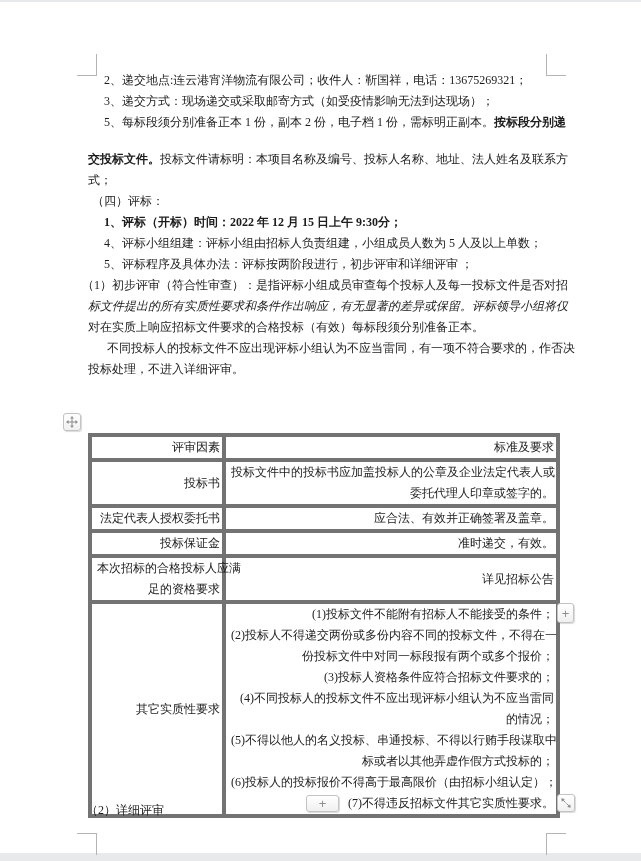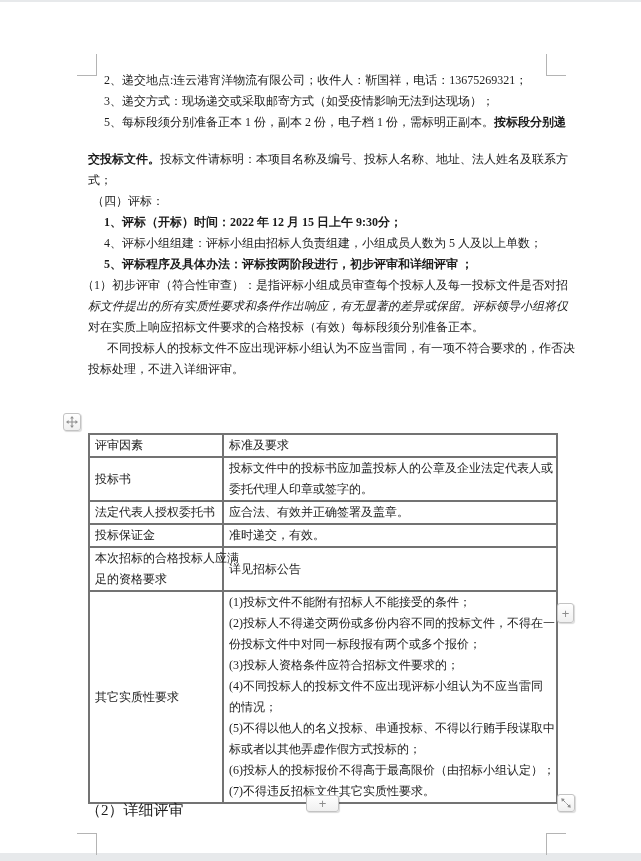--- a/index.html
+++ b/index.html
@@ -20,26 +20,26 @@
 
   .body-text{position:absolute;left:82px;top:70px;width:480px;}
   .line{height:21px;line-height:21px;font-size:12px;white-space:nowrap;}
   .line .seg-bold{font-weight:bold;}
 
   table.criteria{
     position:absolute;left:88px;top:433px;width:468px;
     border-collapse:collapse;table-layout:fixed;
   }
   table.criteria th,table.criteria td{
-    border:2px solid #737373;font-size:12px;font-weight:normal;text-align:left;
+    border:4px solid #737373;font-size:12px;font-weight:normal;text-align:right;
     vertical-align:middle;padding:0 2px 0 5px;
   }
   .cline{line-height:21px;white-space:nowrap;overflow:visible;}
 
-  .after-line{position:absolute;left:86px;top:800px;font-size:15px;line-height:21px;white-space:nowrap;}
+  .after-line{position:absolute;left:86px;top:800px;font-size:12px;line-height:21px;white-space:nowrap;}
 
   
   .ctl{
     position:absolute;background:linear-gradient(#ffffff,#f0f0f0);
     border:1px solid #c3c3c3;border-radius:3px;
     box-shadow:1px 1px 1px rgba(0,0,0,0.15);
     display:flex;align-items:center;justify-content:center;
     color:#8d8d8d;font-family:"Liberation Sans","DejaVu Sans",sans-serif;
     box-sizing:border-box;cursor:pointer;
   }
@@ -64,21 +64,21 @@
 
   <div class="body-text">
       <div class="line" style="padding-left: 22px;"><span>2、递交地点:连云港宵洋物流有限公司；收件人：靳国祥，电话：13675269321；</span></div>
       <div class="line" style="padding-left: 22px;"><span>3、递交方式：现场递交或采取邮寄方式（如受疫情影响无法到达现场）；</span></div>
       <div class="line" style="padding-left: 22px;"><span>5、每标段须分别准备正本 1 份，副本 2 份，电子档 1 份，需标明正副本。</span><span class="seg-bold">按标段分别递</span></div>
       <div class="line" style="padding-left: 6px; margin-top: 16px;"><span class="seg-bold">交投标文件。</span><span>投标文件请标明：本项目名称及编号、投标人名称、地址、法人姓名及联系方</span></div>
       <div class="line" style="padding-left: 6px;"><span>式；</span></div>
       <div class="line" style="padding-left: 10px;"><span>（四）评标：</span></div>
       <div class="line" style="padding-left: 22px;"><span class="seg-bold">1、评标（开标）时间：2022 年 12 月 15 日上午 9:30分；</span></div>
       <div class="line" style="padding-left: 22px;"><span>4、评标小组组建：评标小组由招标人负责组建，小组成员人数为 5 人及以上单数；</span></div>
-      <div class="line" style="padding-left: 22px; font-weight: bold;"><span>5、评标程序及具体办法：评标按两阶段进行，初步评审和详细评审 ；</span></div>
+      <div class="line" style="padding-left: 22px;"><span>5、评标程序及具体办法：评标按两阶段进行，初步评审和详细评审 ；</span></div>
       <div class="line" style="padding-left: 0px;"><span>（1）初步评审（符合性审查）：是指评标小组成员审查每个投标人及每一投标文件是否对招</span></div>
       <div class="line" style="padding-left: 6px; font-style: italic;"><span>标文件提出的所有实质性要求和条件作出响应，有无显著的差异或保留。评标领导小组将仅</span></div>
       <div class="line" style="padding-left: 6px;"><span>对在实质上响应招标文件要求的合格投标（有效）每标段须分别准备正本。</span></div>
       <div class="line" style="padding-left: 25px;"><span>不同投标人的投标文件不应出现评标小组认为不应当雷同，有一项不符合要求的，作否决</span></div>
       <div class="line" style="padding-left: 6px;"><span>投标处理，不进入详细评审。</span></div>
     </div>
 
   <table class="criteria">
     <colgroup>
       <col style="width:134px">

